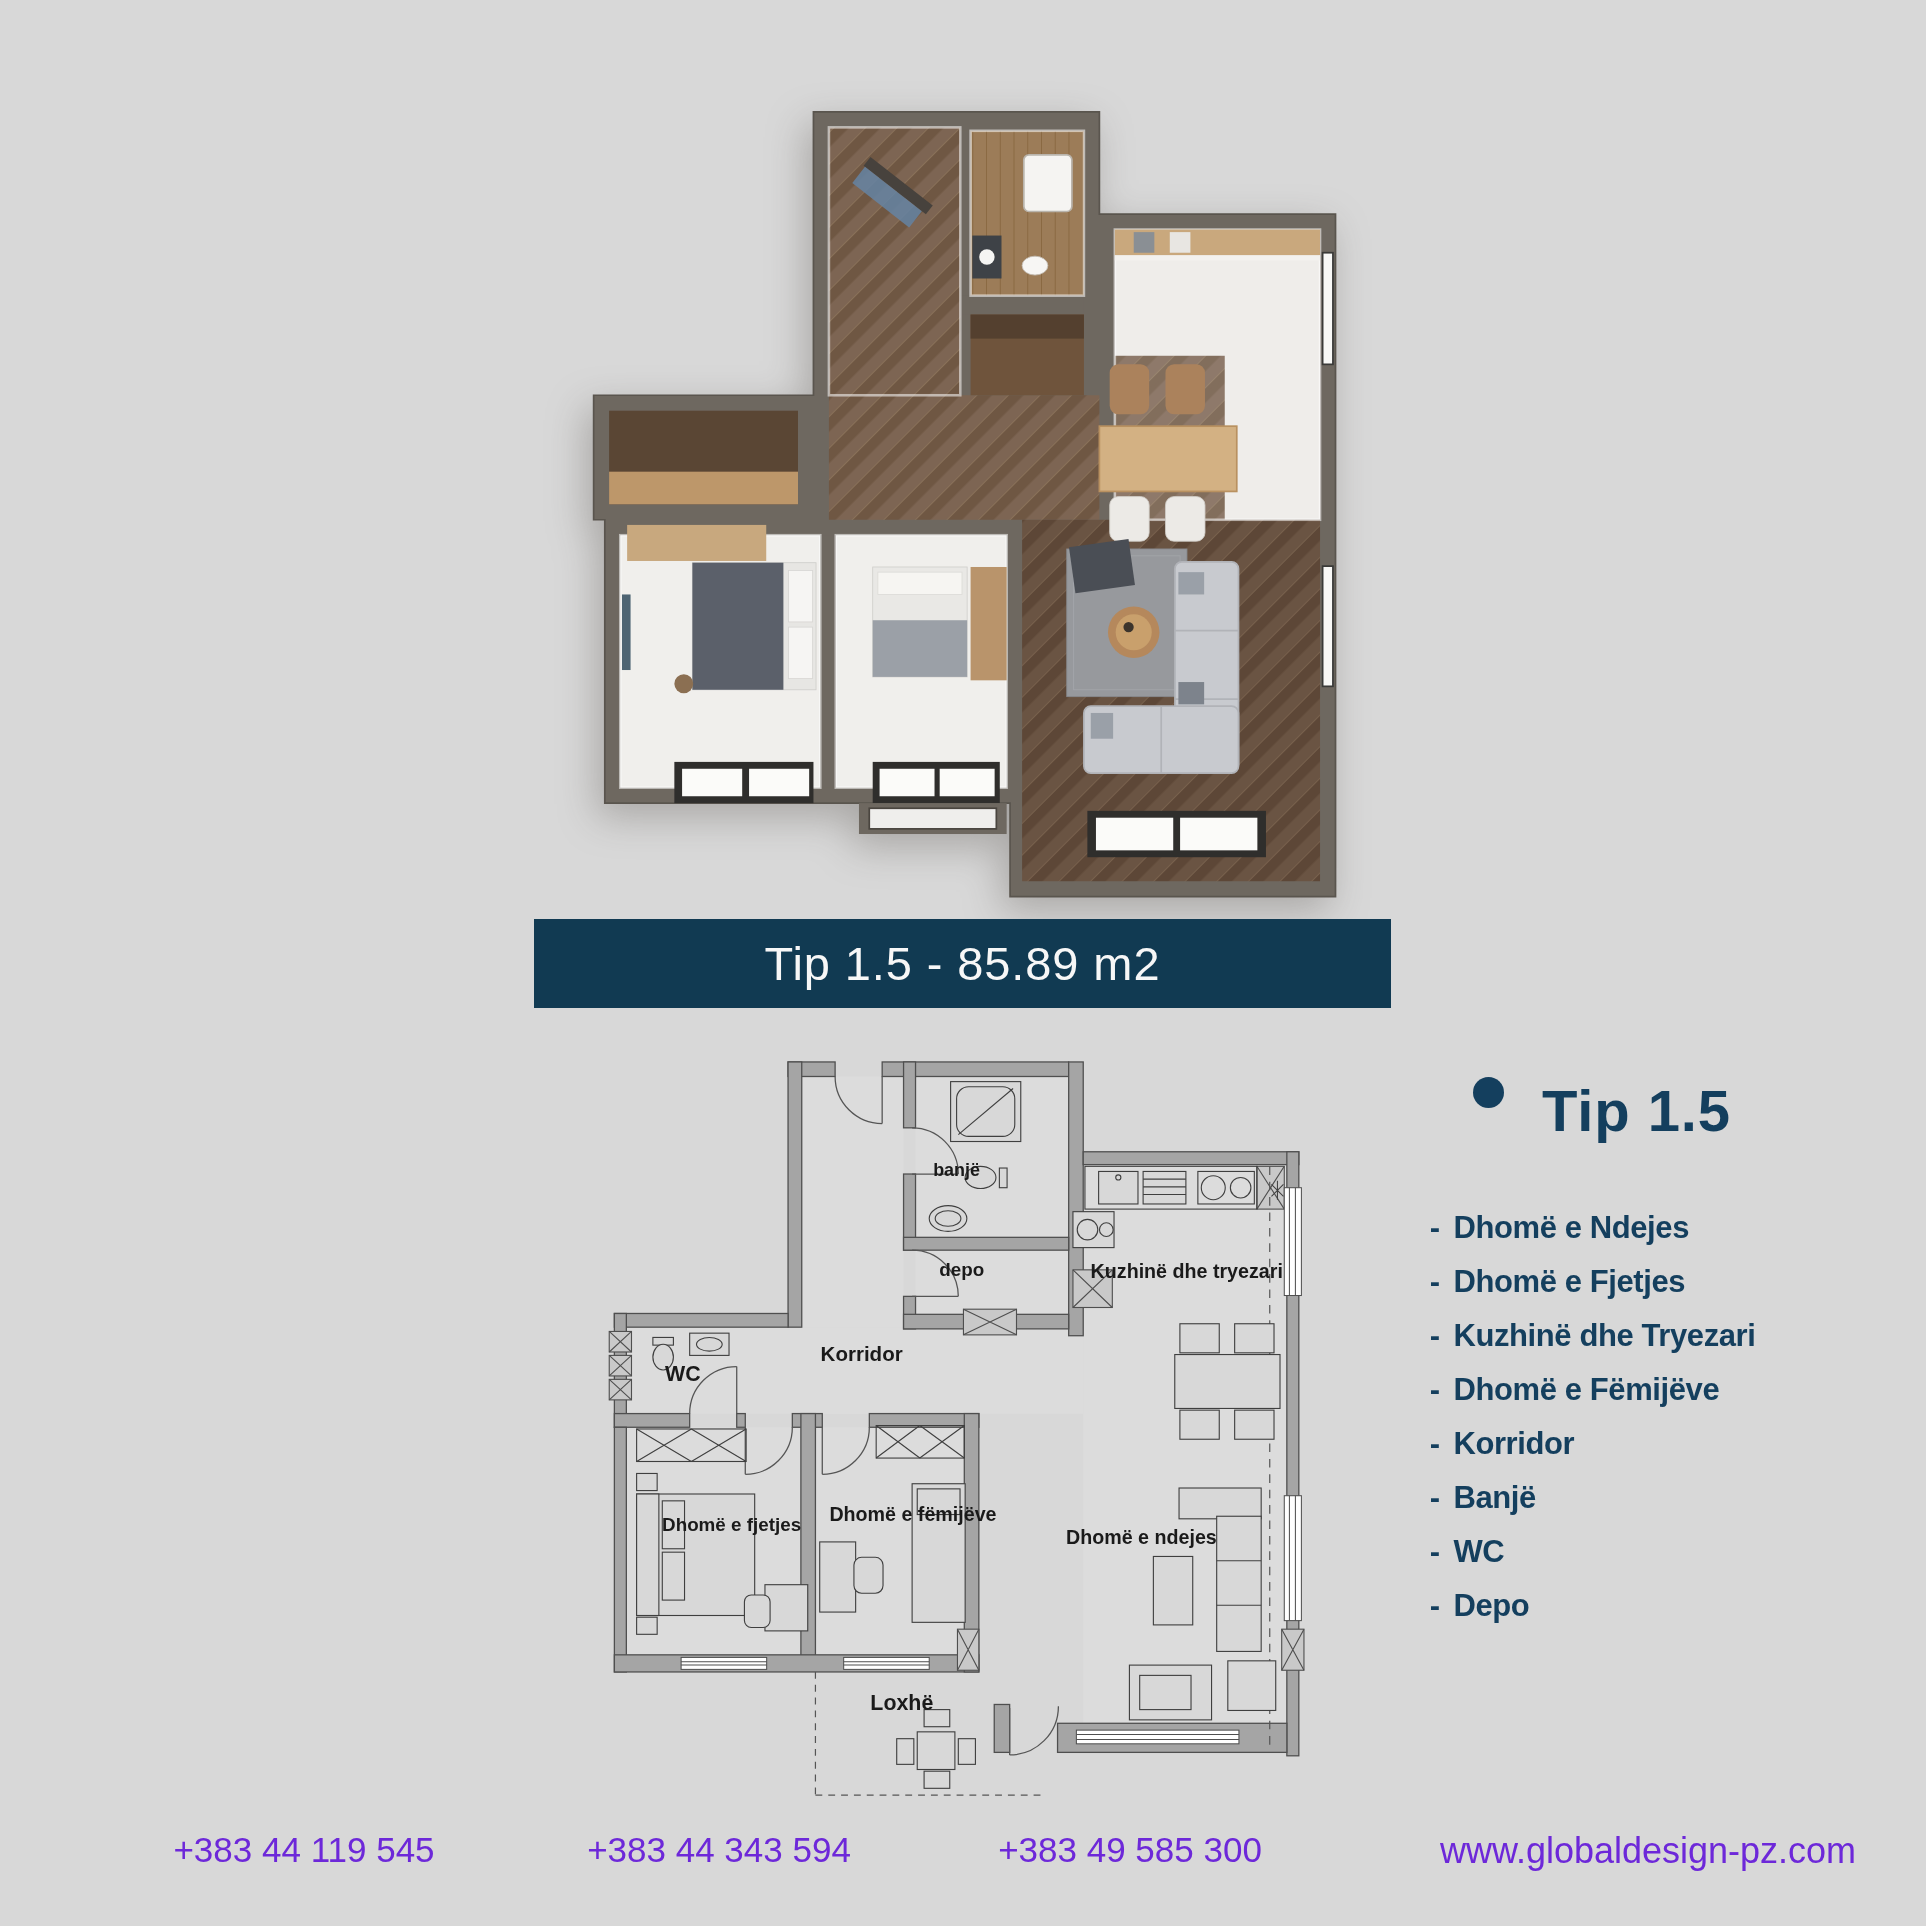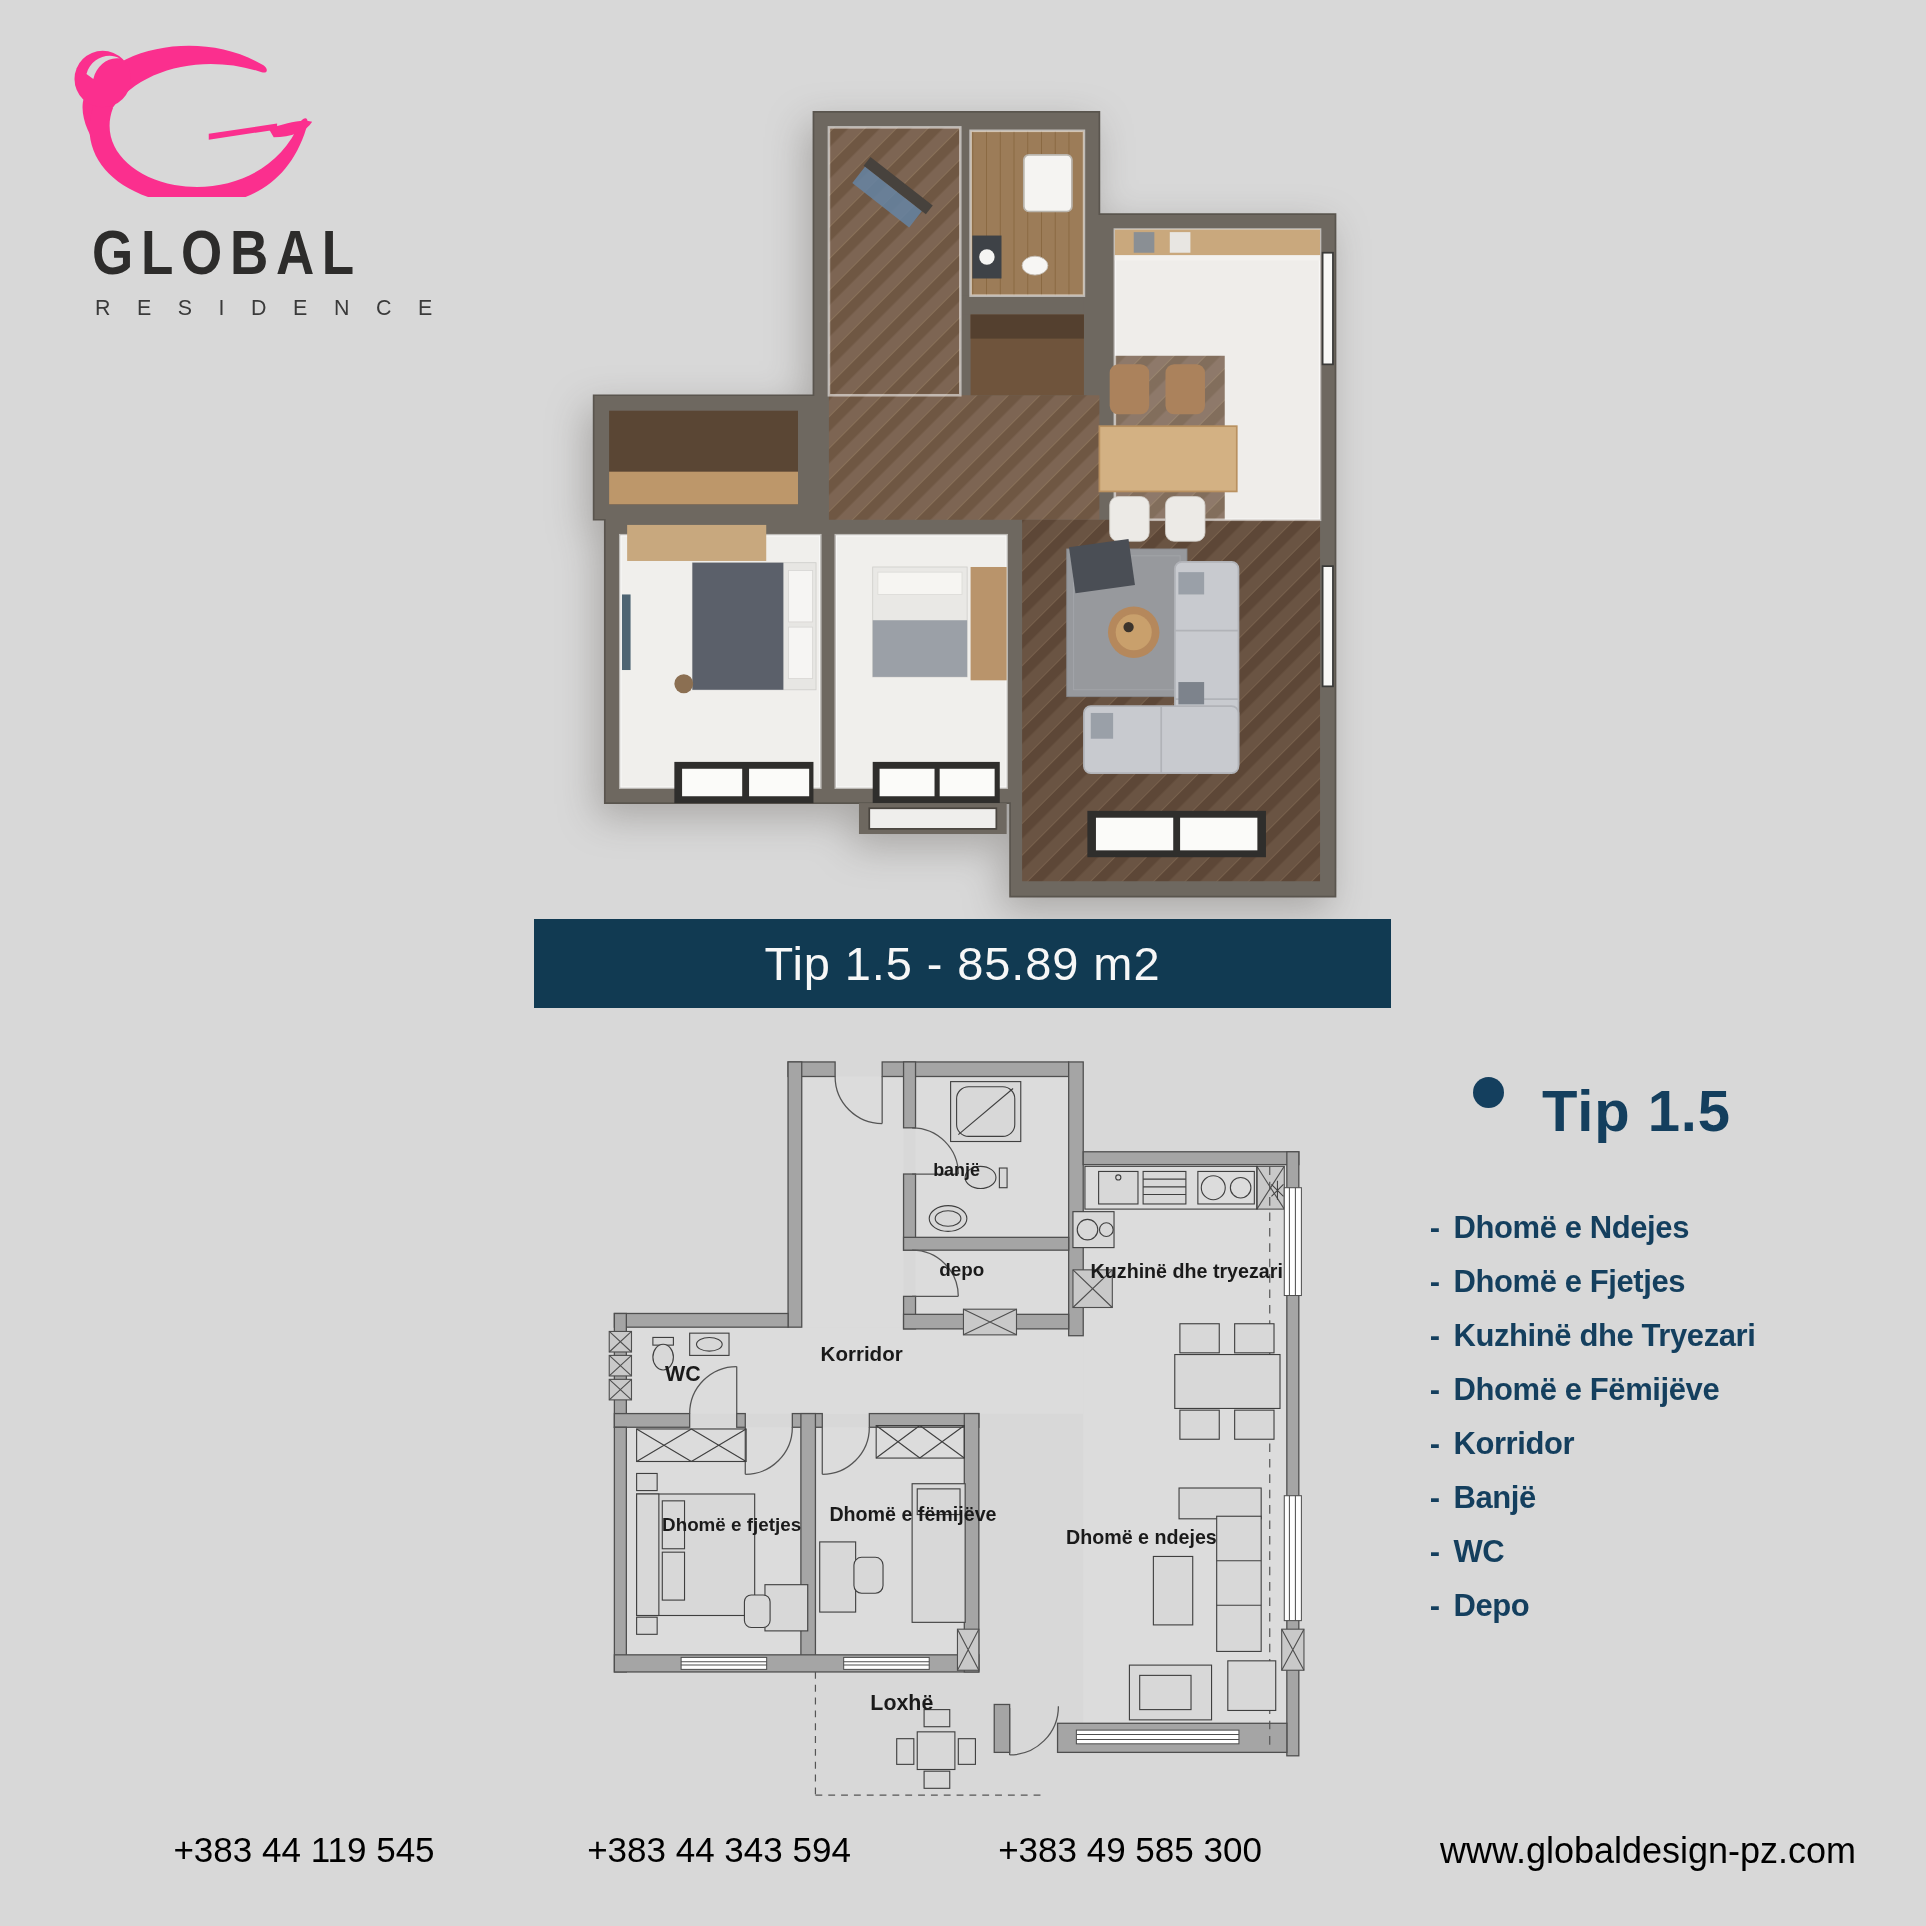--- a/index.html
+++ b/index.html
@@ -21,54 +21,34 @@
   
   .unit{position:absolute;left:1423px;top:1077px;width:501px;color:#143f5e;}
   .unit-header{display:flex;align-items:flex-start;margin-left:50px;}
   .unit-bullet{width:31px;height:31px;border-radius:50%;background:#143f5e;margin-right:38px;flex:0 0 auto;}
   .unit-title{font-size:58px;font-weight:700;letter-spacing:0.9px;}
   .unit-list{list-style:none;margin:57px 0 0 6.8px;padding:0;font-size:31px;font-weight:700;
     line-height:54px;letter-spacing:-0.4px;}
   .unit-list li{white-space:nowrap;}
   .unit-list .dash{margin-right:13.7px;}
   
-  .footer{position:absolute;left:0;top:1830px;width:1672px;height:51px;color:#000000;}
+  .footer{position:absolute;left:0;top:1830px;width:1672px;height:51px;color:#6d28d9;}
   .footer span{position:absolute;transform:translateX(-50%);font-size:35px;white-space:nowrap;}
   .phone1{left:304px;} .phone2{left:719px;} .phone3{left:1130px;}
   .website{left:1648px;font-size:36px !important;}
   
   .fp3d{position:absolute;left:532px;top:81px;filter:drop-shadow(-6.8px 13.7px 19px rgba(95,90,84,.38));}
   .fp2d{position:absolute;left:561px;top:1032px;}
   .fp2d text{font-family:"Liberation Sans",sans-serif;font-weight:700;fill:#1a1a1a;}
 </style>
 </head>
 <body>
 
 <div class="canvas">
 
-  <div class="logo">
-    <svg class="logo-mark" width="257" height="171" viewBox="0 0 300 200">
-      <g fill="#fb2f8e">
-
-        <path d="M30,84 C62,22 170,4 240,46 C246,50 245,56 238,54 C172,32 96,48 62,98 C50,116 46,130 47,144 C36,128 24,104 30,84 Z"></path>
-
-        <path d="M44,86 C18,146 62,198 140,208 C208,216 268,192 290,120 C294,108 290,104 283,112 C258,172 196,196 136,186 C82,176 48,138 64,96 Z"></path>
-
-        <path d="M246,120 C266,114 284,108 297,112 C290,124 272,130 252,130 Z"></path>
-
-        <path d="M176,126 L256,114 L256,121 L176,133 Z"></path>
-
-        <circle cx="52" cy="62" r="33"></circle>
-      </g>
-
-      <path d="M33,56 C38,38 58,30 72,38 C58,36 45,46 41,62 Z" fill="#d8d8d8"></path>
-    </svg>
-    <div class="logo-text">GLOBAL</div>
-    <div class="logo-sub">R E S I D E N C E</div>
-  </div>
 
   <svg class="fp3d" width="860" height="820" viewBox="0 0 1000 955">
     <defs>
       <pattern id="herr" width="26" height="26" patternUnits="userSpaceOnUse" patternTransform="rotate(45)">
         <rect width="26" height="26" fill="#7d6553"></rect>
         <rect width="13" height="26" fill="#6f5743"></rect>
         <line x1="0" y1="0" x2="0" y2="26" stroke="#8c745c" stroke-width="2"></line>
       </pattern>
       <pattern id="herrD" width="26" height="26" patternUnits="userSpaceOnUse" patternTransform="rotate(45)">
         <rect width="26" height="26" fill="#6a5443"></rect>

